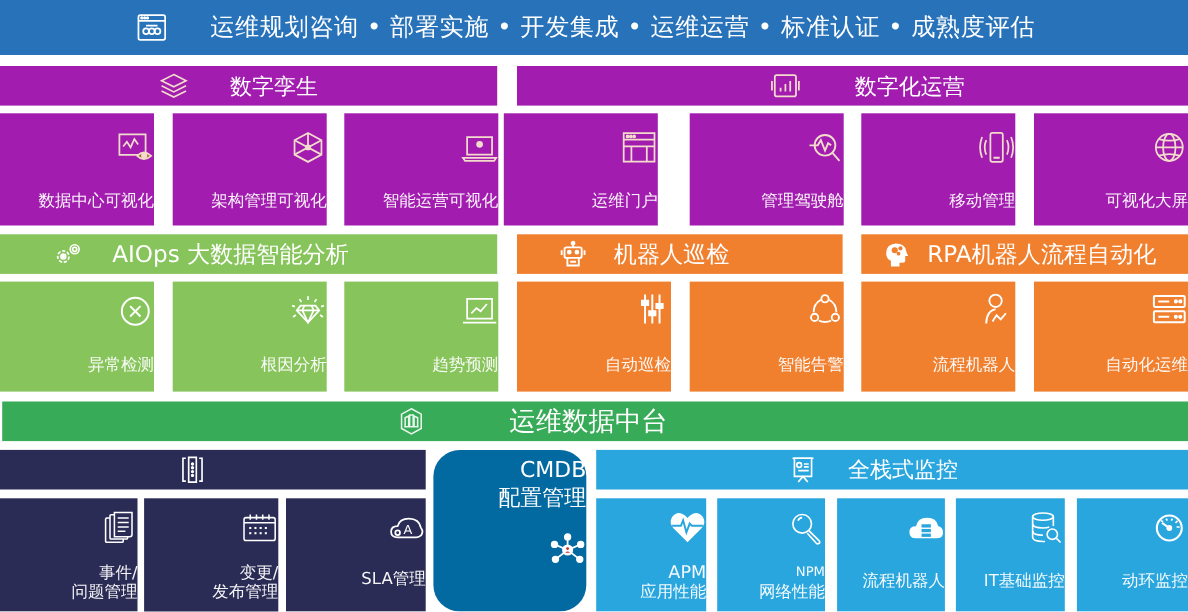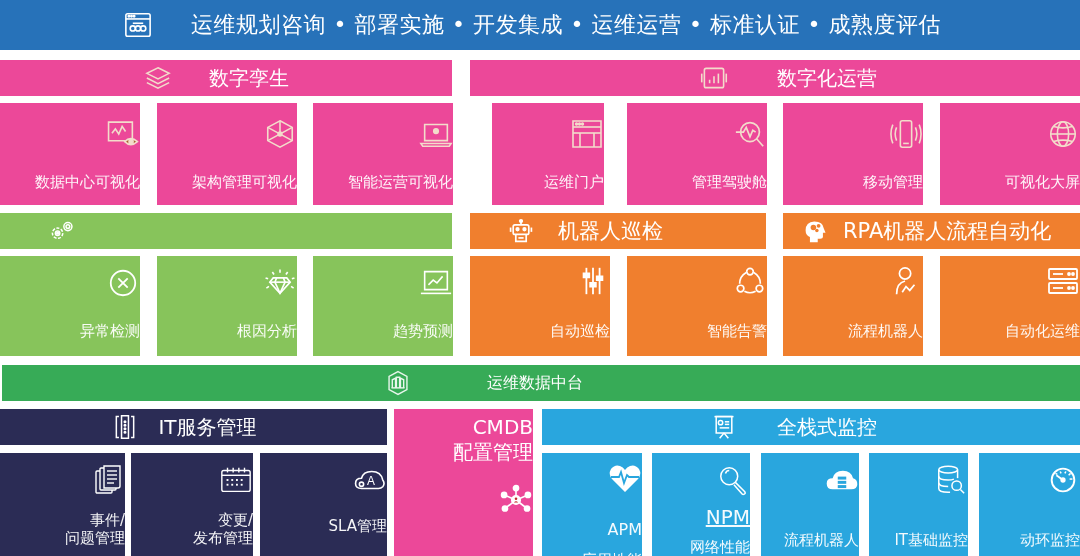--- a/index.html
+++ b/index.html
@@ -6,27 +6,27 @@
   html, body { width: 1080px; height: 556px; background: #ffffff; overflow: hidden; }
   body { position: relative; font-family: "DejaVu Sans", "Liberation Sans", sans-serif; color: #fff; }
   .abs { position: absolute; }
   .bar { display: flex; align-items: center; justify-content: center; color: #fff; }
   .bar .ico { width: 30px; height: 26px; display: inline-flex; align-items: center; justify-content: center; margin-right: 22px; }
   .bar .ico svg { width: 28px; height: 26px; }
   .tile { display: flex; flex-direction: column; align-items: flex-end; color: #fff; }
   .tile .ico { height: 34px; margin-top: 14px; display: flex; align-items: center; justify-content: center; }
   .tile .ico svg { width: 34px; height: 32px; }
   .tile .lbl { font-size: 15px; line-height: 18px; text-align: center; opacity: 0.95; }
-  .brown { background: #ec4899; }
+  .brown { background: #a21caf; }
   .green-l { background: #87c45b; }
   .orange { background: #f07f2e; }
   .green-d { background: #37ab57; }
   .navy { background: #2b2c55; }
-  .red { background: #ec4899; }
-  .blue { background: #29a6de; gap: 12px; }
+  .red { background: #0369a1; border-radius: 24px; }
+  .blue { background: #29a6de; }
   .top { background: #2772b9; }
   svg * { vector-effect: non-scaling-stroke; }
 </style>
 </head>
 <body>
 
 <div class="abs bar top" style="left:0;top:0;width:1080px;height:50px;font-size:22px;letter-spacing:0.5px;">
   <span class="ico" style="margin-right:38px;margin-left:-16px;">
     <svg viewBox="0 0 32 30" fill="none" stroke="#fff" stroke-width="1.6">
       <rect x="2" y="2" width="28" height="26" rx="2"></rect>
@@ -95,21 +95,21 @@
       <line x1="2" y1="9" x2="2" y2="19"></line>
         <line x1="30" y1="9" x2="30" y2="19"></line>
       <line x1="11" y1="20" x2="11" y2="16"></line>
         <line x1="16" y1="20" x2="16" y2="12"></line>
         <line x1="21" y1="20" x2="21" y2="9"></line>
     </svg>
   </span>
   <span>数字化运营</span>
 </div>
 
-<div class="abs tile brown" style="left:492px;top:103px;width:112px;height:102px;">
+<div class="abs tile brown" style="left:458px;top:103px;width:140px;height:102px;">
   <div class="ico">
     <svg viewBox="0 0 34 32" fill="none" stroke="#f3dccb" stroke-width="1.6">
       <rect x="3" y="3" width="28" height="26"></rect>
       <line x1="3" y1="9" x2="31" y2="9"></line>
       <line x1="3" y1="15" x2="31" y2="15"></line>
       <line x1="10" y1="15" x2="10" y2="29"></line>
         <line x1="24" y1="15" x2="24" y2="29"></line>
       <circle cx="6.5" cy="6" r="0.9" fill="#f3dccb"></circle>
         <circle cx="9.5" cy="6" r="0.9" fill="#f3dccb"></circle>
         <circle cx="12.5" cy="6" r="0.9" fill="#f3dccb"></circle>
@@ -156,20 +156,21 @@
 <div class="abs bar green-l" style="left:0;top:213px;width:452px;height:36px;font-size:21px;justify-content:flex-start;padding-left:44px;">
   <span class="ico" style="margin-right:22px;width:36px;">
     <svg viewBox="0 0 38 28" fill="none" stroke="#fff" stroke-width="1.5">
       <circle cx="13" cy="17" r="7" stroke-dasharray="3 1.5"></circle>
       <circle cx="13" cy="17" r="3"></circle>
       <circle cx="13" cy="17" r="1.2" fill="#fff"></circle>
       <circle cx="27" cy="8" r="5.5"></circle>
       <circle cx="27" cy="8" r="2.5"></circle>
     </svg>
   </span>
+  <span>AIOps 大数据智能分析</span>
 </div>
 
 <div class="abs tile green-l" style="left:0;top:256px;width:140px;height:100px;">
   <div class="ico" style="margin-top:10px;">
     <svg viewBox="0 0 34 34" fill="none" stroke="#fff" stroke-width="1.8">
       <circle cx="17" cy="17" r="13"></circle>
       <line x1="12" y1="12" x2="22" y2="22"></line>
         <line x1="22" y1="12" x2="12" y2="22"></line>
     </svg>
   </div>
@@ -278,21 +279,21 @@
         <line x1="7" y1="23" x2="17" y2="23"></line>
       <circle cx="23" cy="9" r="1" fill="#fff"></circle>
         <circle cx="27" cy="9" r="1" fill="#fff"></circle>
       <circle cx="23" cy="23" r="1" fill="#fff"></circle>
         <circle cx="27" cy="23" r="1" fill="#fff"></circle>
     </svg>
   </div>
   <div class="lbl" style="margin-top:24px;">自动化运维</div>
 </div>
 
-<div class="abs bar green-d" style="left:2px;top:365px;width:1078px;height:36px;font-size:16px;">
+<div class="abs bar green-d" style="left:2px;top:365px;width:1078px;height:36px;font-size:24px;">
   <span class="ico" style="margin-left:-116px;margin-right:74px;">
     <svg viewBox="0 0 28 32" fill="none" stroke="#e8f6ec" stroke-width="1.4">
       <path d="M14 2 L25 8 L25 24 L14 30 L3 24 L3 8 Z"></path>
       <path d="M7 22 L7 12 L11 10 L11 22"></path>
         <path d="M12 22 L12 9 L16 9 L16 22"></path>
         <path d="M17 22 L17 10 L21 12 L21 22"></path>
       <line x1="6" y1="22" x2="22" y2="22"></line>
     </svg>
   </span>
   <span>运维数据中台</span>
@@ -303,21 +304,20 @@
     <svg viewBox="0 0 26 30" fill="none" stroke="#fff" stroke-width="1.5">
       <path d="M6 3 L3 3 L3 27 L6 27"></path>
         <path d="M20 3 L23 3 L23 27 L20 27"></path>
       <rect x="9" y="2" width="8" height="26"></rect>
       <circle cx="13" cy="9" r="0.9" fill="#fff"></circle>
         <circle cx="13" cy="13" r="0.9" fill="#fff"></circle>
         <circle cx="13" cy="17" r="0.9" fill="#fff"></circle>
         <circle cx="13" cy="21" r="0.9" fill="#fff"></circle>
     </svg>
   </span>
-  <span>IT服务管理</span>
 </div>
 
 <div class="abs tile navy" style="left:0;top:453px;width:125px;height:103px;">
   <div class="ico" style="margin-top:10px;">
     <svg viewBox="0 0 32 32" fill="none" stroke="#fff" stroke-width="1.4">
       <rect x="4" y="7" width="16" height="22" rx="1"></rect>
       <rect x="8" y="4" width="16" height="22" rx="1" fill="#2b2c55"></rect>
       <path d="M12 2 L28 2 L28 22 Q28 24 26 24 L12 24 Z" fill="#2b2c55"></path>
       <line x1="15" y1="7" x2="25" y2="7"></line>
         <line x1="15" y1="11" x2="25" y2="11"></line>
@@ -412,21 +412,21 @@
   <div class="lbl">应用性能</div>
 </div>
 <div class="abs tile blue" style="left:652px;top:453px;width:98px;height:103px;">
   <div class="ico" style="margin-top:10px;">
     <svg viewBox="0 0 34 34" fill="none" stroke="#fff" stroke-width="1.5">
       <circle cx="13" cy="13" r="9"></circle>
       <path d="M9 10 Q10 7 13 7"></path>
       <path d="M19.5 19.5 L29 29 Q31 31 29 32 Q27 33 26 31 L18 22"></path>
     </svg>
   </div>
-  <div class="lbl" style="margin-top:0;font-size:20px;text-decoration:underline;">NPM</div>
+  <div class="lbl" style="margin-top:14px;font-size:12px;">NPM</div>
   <div class="lbl">网络性能</div>
 </div>
 <div class="abs tile blue" style="left:761px;top:453px;width:98px;height:103px;">
   <div class="ico" style="margin-top:10px;">
     <svg viewBox="0 0 40 30" fill="#fff" stroke="none">
       <path d="M9 26 Q2 26 2 19 Q2 13 9 13 Q11 4 21 4 Q31 4 33 13 Q38 14 38 20 Q38 26 31 26 Z"></path>
       <rect x="15" y="11" width="10" height="3.5" fill="#29a6de"></rect>
       <rect x="15" y="16" width="10" height="3.5" fill="#29a6de"></rect>
       <rect x="15" y="21" width="10" height="3.5" fill="#29a6de"></rect>
     </svg>

